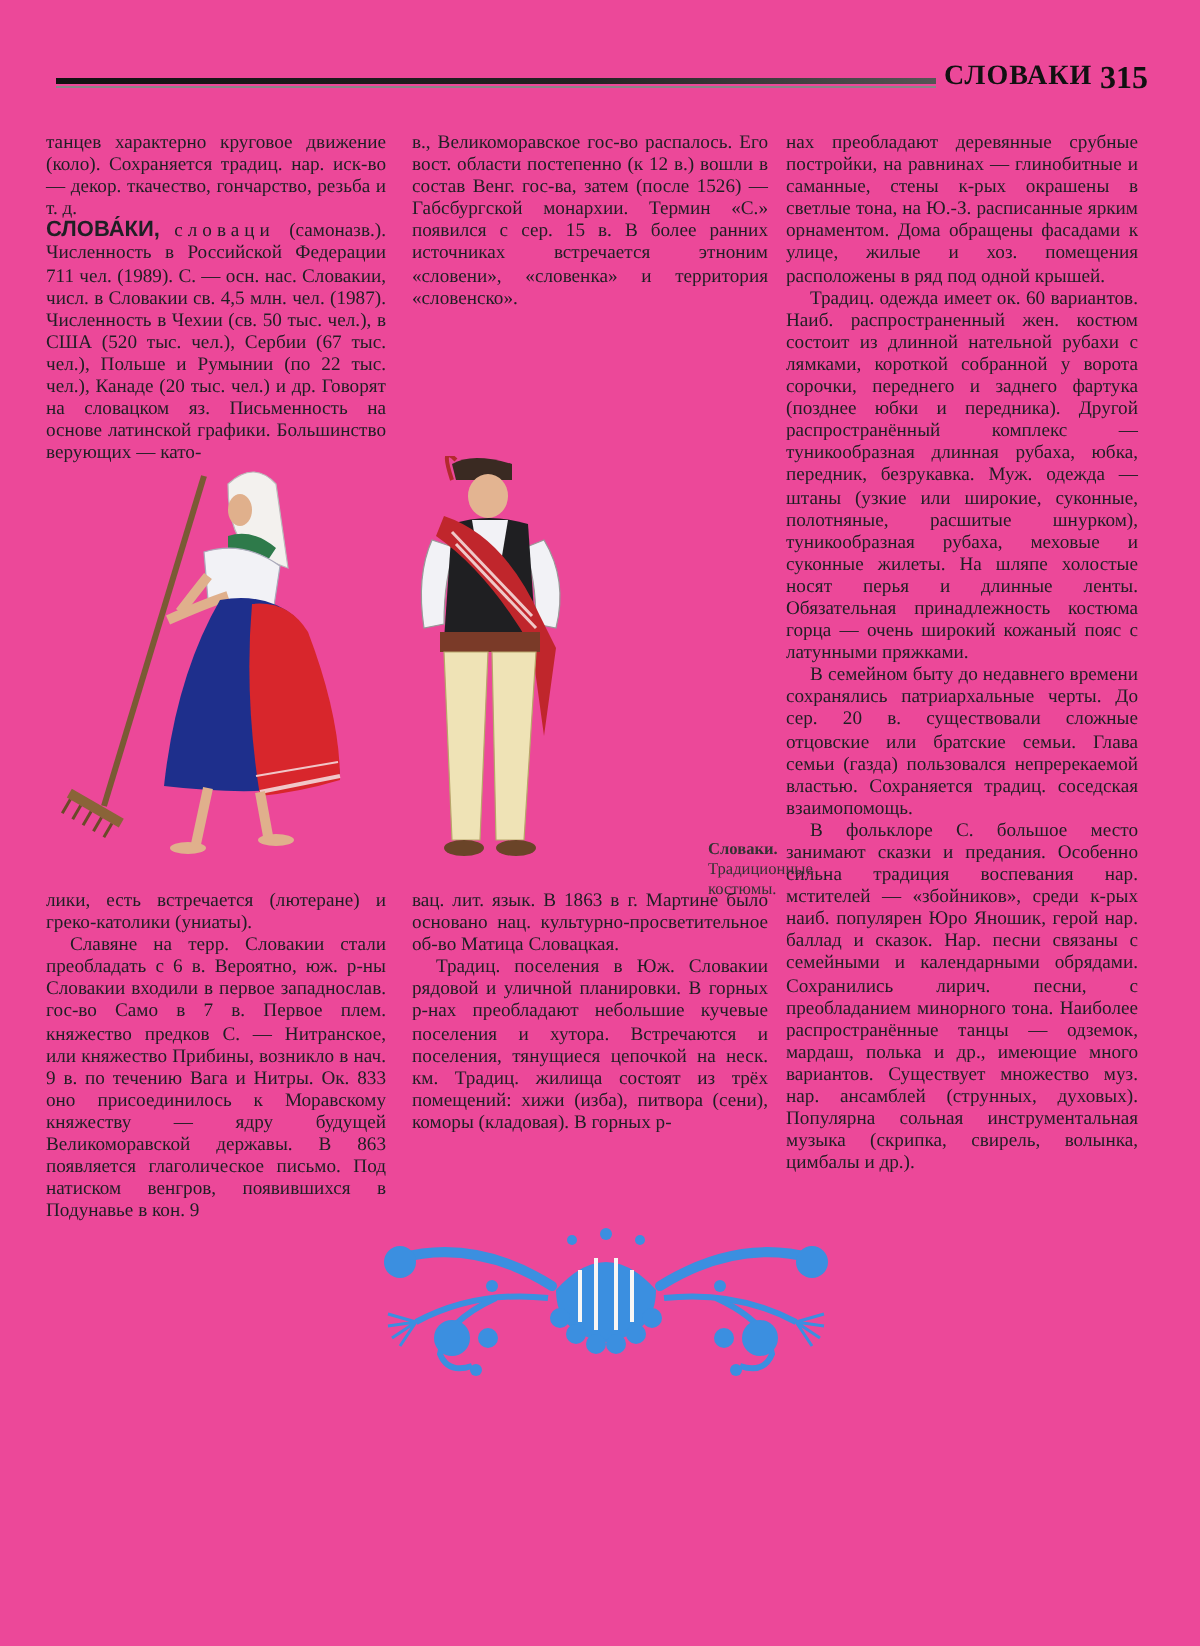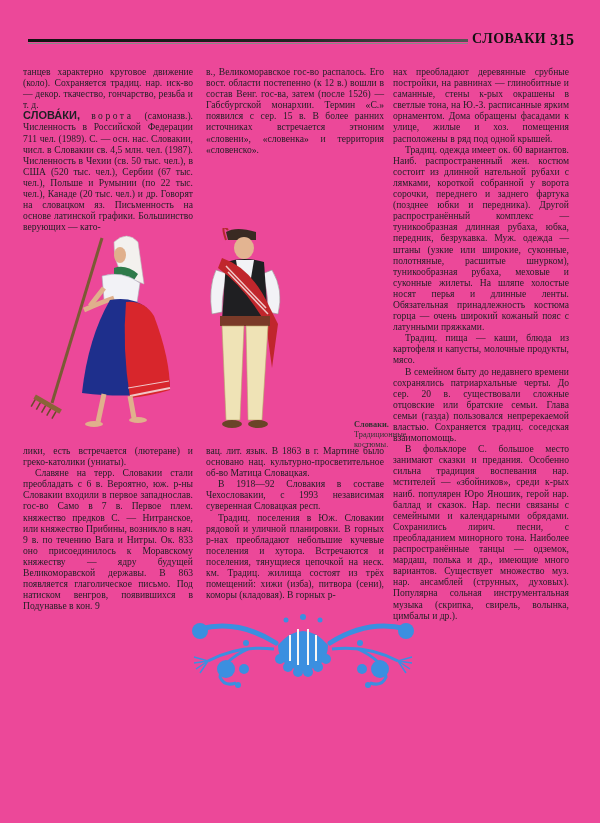--- a/index.html
+++ b/index.html
@@ -35,33 +35,32 @@
 
   <div class="head-rule"></div>
   <div class="head-rule2"></div>
   <div class="running-title">СЛОВАКИ</div>
   <div class="page-num">315</div>
 
   <div class="col c1" style="top:66px;">
     <p>танцев характерно круговое движение (коло). Сохраняется традиц. нар. иск-во — декор. ткачество, гончарство, резьба и т. д.</p>
     <p>
       <span class="entry-head">СЛОВА́КИ,</span>
-      <span class="spaced">ворота</span>
+      <span class="spaced">словаци</span>
       <span>(самоназв.). Численность в Российской Федерации 711 чел. (1989). С. — осн. нас. Словакии, числ. в Словакии св. 4,5 млн. чел. (1987). Численность в Чехии (св. 50 тыс. чел.), в США (520 тыс. чел.), Сербии (67 тыс. чел.), Польше и Румынии (по 22 тыс. чел.), Канаде (20 тыс. чел.) и др. Говорят на словацком яз. Письменность на основе латинской графики. Большинство верующих — като-</span>
     </p>
   </div>
 
   <div class="col c2" style="top:66px;">
     <p>в., Великоморавское гос-во распалось. Его вост. области постепенно (к 12 в.) вошли в состав Венг. гос-ва, затем (после 1526) — Габсбургской монархии. Термин «С.» появился с сер. 15 в. В более ранних источниках встречается этноним «словени», «словенка» и территория «словенско».</p>
   </div>
 
   <div class="col c3" style="top:66px;">
     <p>нах преобладают деревянные срубные постройки, на равнинах — глинобитные и саманные, стены к-рых окрашены в светлые тона, на Ю.-З. расписанные ярким орнаментом. Дома обращены фасадами к улице, жилые и хоз. помещения расположены в ряд под одной крышей.</p>
     <p class="ind">Традиц. одежда имеет ок. 60 вариантов. Наиб. распространенный жен. костюм состоит из длинной нательной рубахи с лямками, короткой собранной у ворота сорочки, переднего и заднего фартука (позднее юбки и передника). Другой распространённый комплекс — туникообразная длинная рубаха, юбка, передник, безрукавка. Муж. одежда — штаны (узкие или широкие, суконные, полотняные, расшитые шнурком), туникообразная рубаха, меховые и суконные жилеты. На шляпе холостые носят перья и длинные ленты. Обязательная принадлежность костюма горца — очень широкий кожаный пояс с латунными пряжками.</p>
-    <p class="ind">Традиц. пища — каши, блюда из картофеля и капусты, молочные продукты, мясо.</p>
     <p class="ind">В семейном быту до недавнего времени сохранялись патриархальные черты. До сер. 20 в. существовали сложные отцовские или братские семьи. Глава семьи (газда) пользовался непререкаемой властью. Сохраняется традиц. соседская взаимопомощь.</p>
     <p class="ind">В фольклоре С. большое место занимают сказки и предания. Особенно сильна традиция воспевания нар. мстителей — «збойников», среди к-рых наиб. популярен Юро Яношик, герой нар. баллад и сказок. Нар. песни связаны с семейными и календарными обрядами. Сохранились лирич. песни, с преобладанием минорного тона. Наиболее распространённые танцы — одземок, мардаш, полька и др., имеющие много вариантов. Существует множество муз. нар. ансамблей (струнных, духовых). Популярна сольная инструментальная музыка (скрипка, свирель, волынка, цимбалы и др.).</p>
   </div>
 
   <svg class="illus" viewBox="0 0 300 210">
 
     <g>
 
       <line x1="80" y1="10" x2="30" y2="175" stroke="#7a5a34" stroke-width="3"></line>
 
@@ -127,21 +126,20 @@
     <span>Традиционные костюмы.</span>
   </div>
 
   <div class="col c1" style="top:445px;">
     <p>лики, есть встречается (лютеране) и греко-католики (униаты).</p>
     <p class="ind">Славяне на терр. Словакии стали преобладать с 6 в. Вероятно, юж. р-ны Словакии входили в первое западнослав. гос-во Само в 7 в. Первое плем. княжество предков С. — Нитранское, или княжество Прибины, возникло в нач. 9 в. по течению Вага и Нитры. Ок. 833 оно присоединилось к Моравскому княжеству — ядру будущей Великоморавской державы. В 863 появляется глаголическое письмо. Под натиском венгров, появившихся в Подунавье в кон. 9</p>
   </div>
 
   <div class="col c2" style="top:445px;">
     <p>вац. лит. язык. В 1863 в г. Мартине было основано нац. культурно-просветительное об-во Матица Словацкая.</p>
-    <p class="ind">В 1918—92 Словакия в составе Чехословакии, с 1993 независимая суверенная Словацкая респ.</p>
     <p class="ind">Традиц. поселения в Юж. Словакии рядовой и уличной планировки. В горных р-нах преобладают небольшие кучевые поселения и хутора. Встречаются и поселения, тянущиеся цепочкой на неск. км. Традиц. жилища состоят из трёх помещений: хижи (изба), питвора (сени), коморы (кладовая). В горных р-</p>
   </div>
 
   <svg class="ornament" viewBox="0 0 250 90">
     <g fill="#3b8fe0" stroke="#3b8fe0">
 
       <path d="M100 40 Q125 12 150 40 Q150 62 125 66 Q100 62 100 40Z" stroke="none"></path>
       <g stroke="#f8f7f5" stroke-width="2" fill="none">
         <path d="M112 30 L112 56"></path>
           <path d="M120 24 L120 60"></path>

